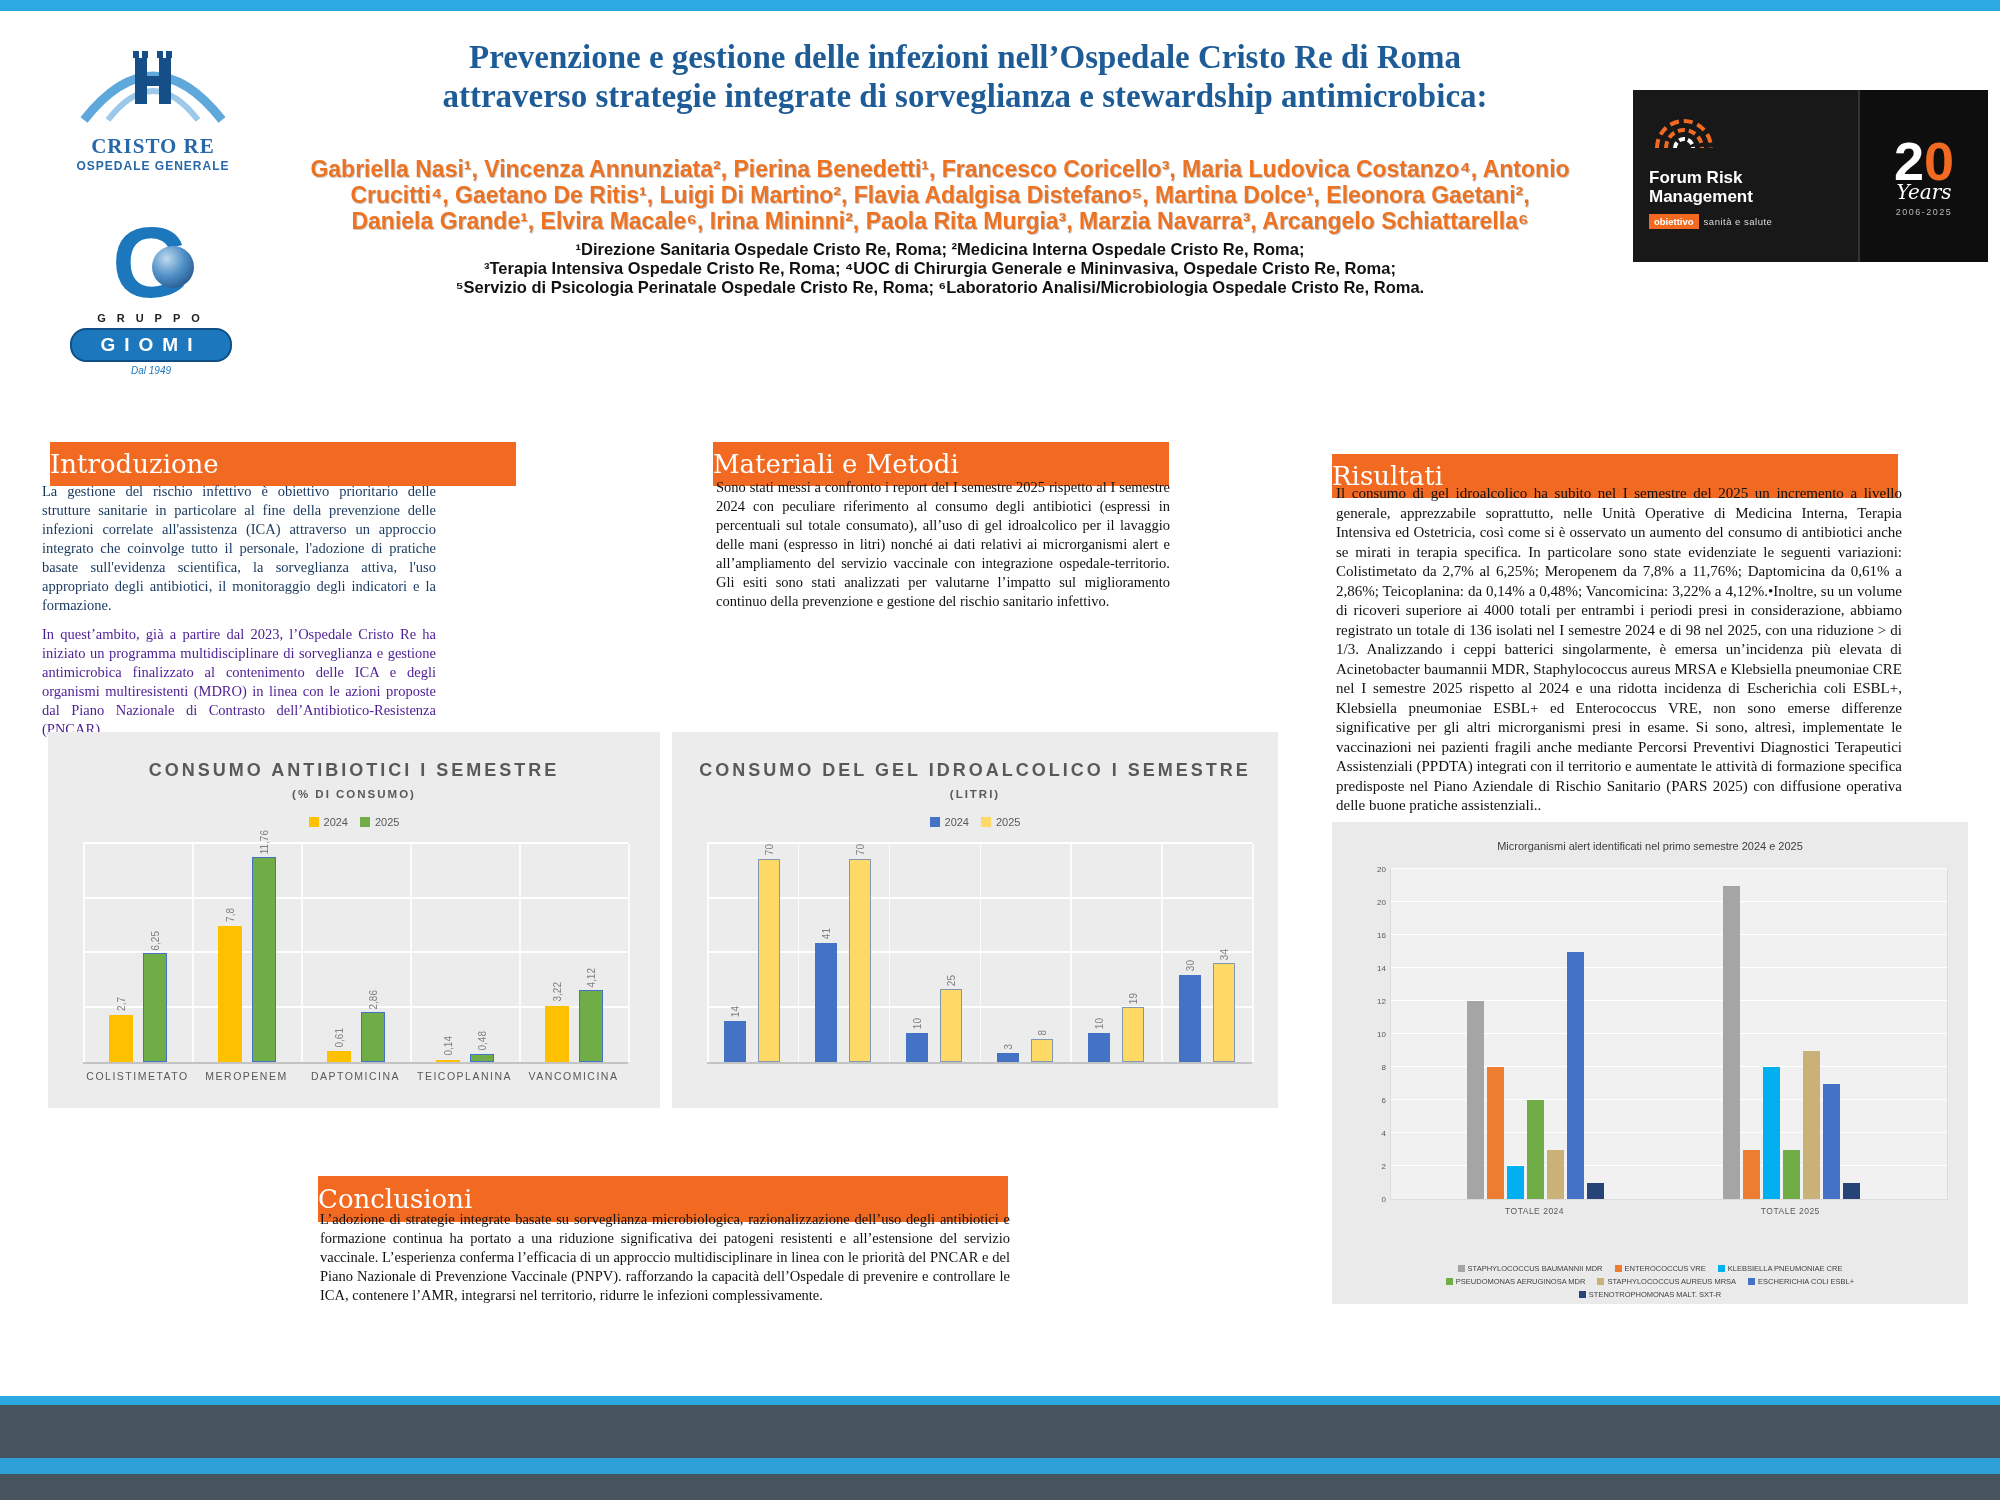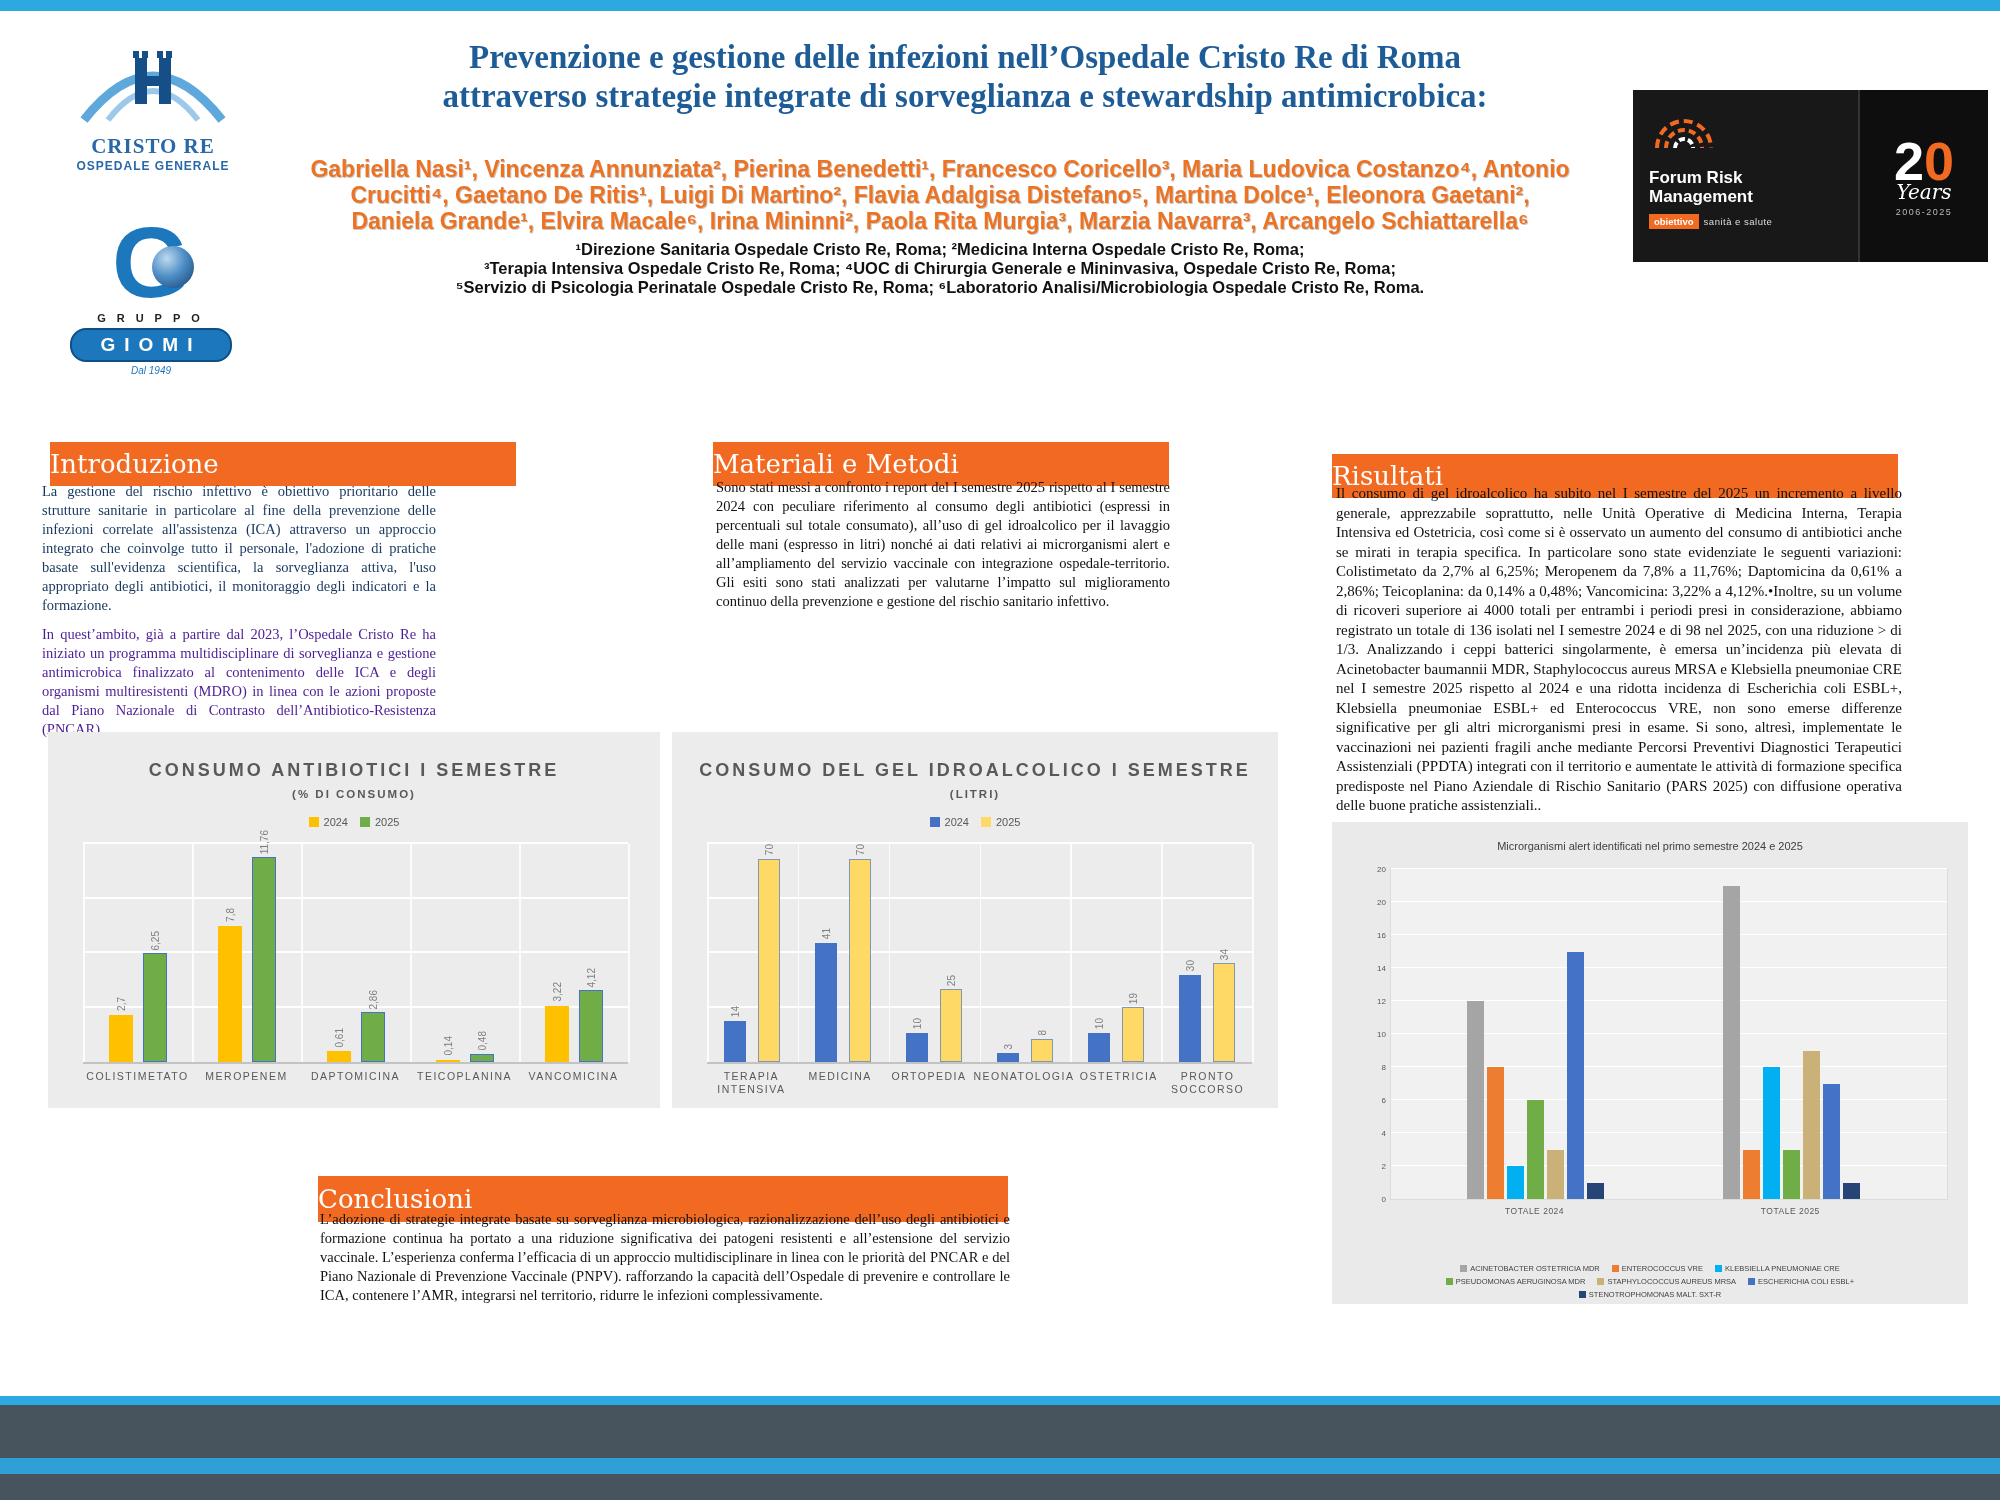--- a/index.html
+++ b/index.html
@@ -319,35 +319,27 @@
         </div>
         <div class="bars-group" style="left: 83.3333%; width: 16.6667%; gap: 12px;">
           <div class="bar" style="width: 22px; height: 40%; background: rgb(68, 114, 196);">
             <span class="blabel">30</span>
           </div>
           <div class="bar" style="width: 22px; height: 45.3333%; background: rgb(255, 217, 102); border: 1.5px solid rgb(132, 151, 176); box-sizing: border-box;">
             <span class="blabel">34</span>
           </div>
         </div>
       </div>
-      <div class="cats" style="left: 35px; top: 338px; width: 545px;">
-        <span>TERAPIA INTENSIVA</span>
-        <span>MEDICINA</span>
-        <span>ORTOPEDIA</span>
-        <span>NEONATOLOGIA</span>
-        <span>OSTETRICIA</span>
-        <span>PRONTO SOCCORSO</span>
-      </div>
     </div>
   <div class="abs chart-panel panel3" id="chart-2">
       <div class="c3-title" style="top: 18px;">Microrganismi alert identificati nel primo semestre 2024 e 2025</div>
       <div class="legend3" style="top: 442px;">
         <span class="legend-item">
           <span class="sw" style="background: rgb(165, 165, 165);"></span>
-          <span>ACINETOBACTER OSTETRICIA MDR</span>
+          <span>STAPHYLOCOCCUS BAUMANNII MDR</span>
         </span>
         <span class="legend-item">
           <span class="sw" style="background: rgb(237, 125, 49);"></span>
           <span>ENTEROCOCCUS VRE</span>
         </span>
         <span class="legend-item">
           <span class="sw" style="background: rgb(0, 176, 240);"></span>
           <span>KLEBSIELLA PNEUMONIAE CRE</span>
         </span>
         <span class="legend-item">

